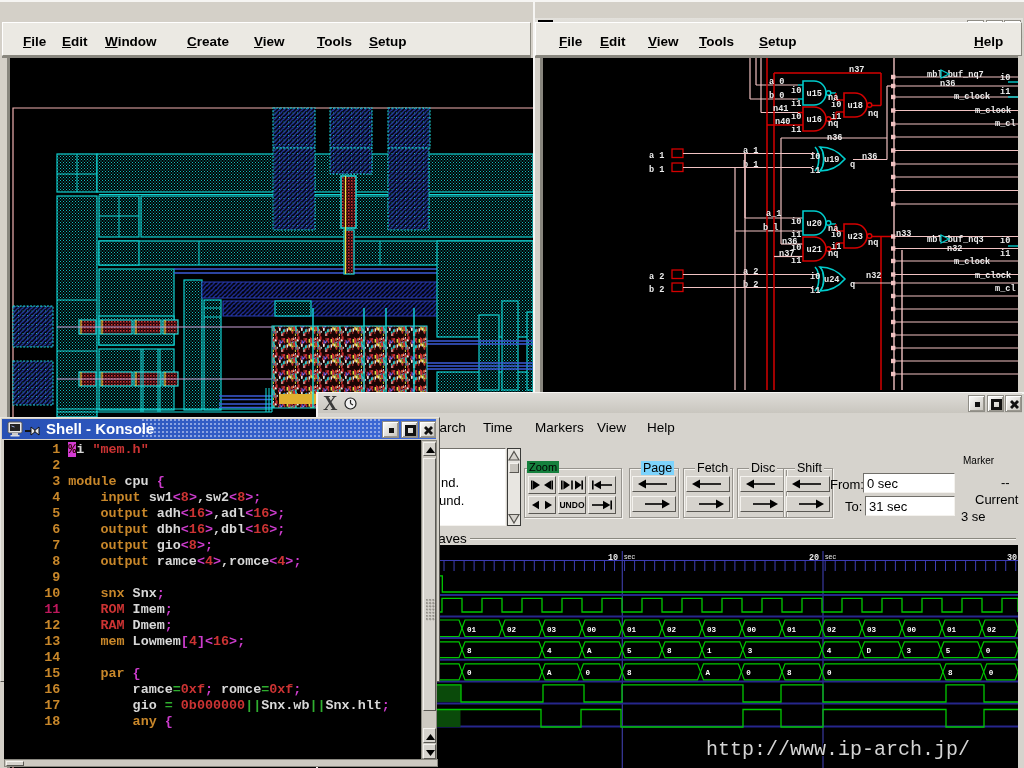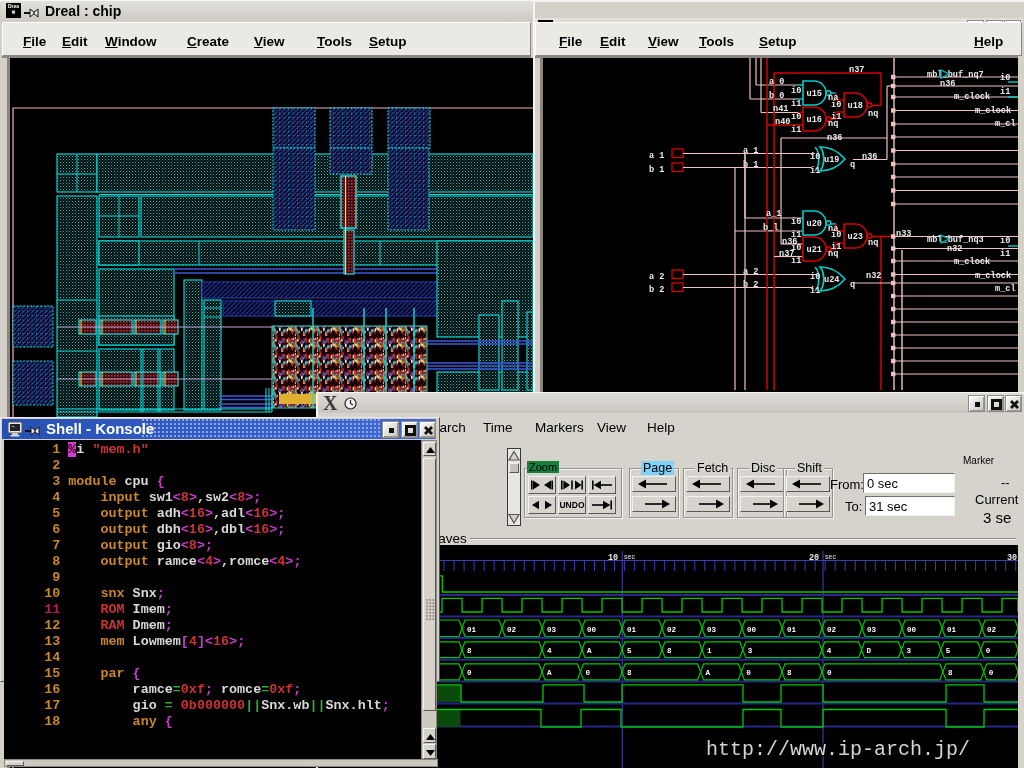--- a/index.html
+++ b/index.html
@@ -11,29 +11,20 @@
 .wlab2{font-family:"Liberation Sans",sans-serif;font-size:7px;fill:#e8e8e8}
 .wval{font-family:"Liberation Mono",monospace;font-size:7.6px;font-weight:bold;fill:#fff}
 .url{font-family:"Liberation Mono",monospace;font-size:20px;fill:#d4d4d4;paint-order:stroke;stroke:#000;stroke-width:2px}
 .gbtn{position:absolute;background:#d6d3cd;border:1px solid;border-color:#f4f2ee #5a5853 #5a5853 #f4f2ee}
 .gframe{position:absolute;border:1px solid #96938d;box-shadow:inset 1px 1px 0 #f4f2ee, 1px 1px 0 #f4f2ee}
 .mono{font-family:"Liberation Mono",monospace}
 </style></head><body>
 
 <div class="win" style="left:0;top:0;width:533px;height:768px;background:#d4d0c8">
 <div style="position:absolute;left:0;top:0;width:533px;height:1.5px;background:#f6f5f3"></div>
-<div style="position:absolute;left:1px;top:1px;width:532px;height:20px;background:linear-gradient(#e3e1dc,#cecbc4)">
-      <div style="position:absolute;left:5px;top:2px;width:15px;height:15px;background:#000;color:#fff;font-size:5px;text-align:center;line-height:6px;font-weight:bold">Drea<br>♕</div>
-      <svg style="position:absolute;left:23px;top:7px" width="16" height="10">
-        <line x1="0" y1="5" x2="6" y2="5" stroke="#111" stroke-width="2"></line>
-        <path d="M6,1 L10,4.2 L10,5.8 L6,9 Z" fill="#e8e8e8" stroke="#111" stroke-width="1"></path>
-        <path d="M14,1 L10,4.2 L10,5.8 L14,9 Z" fill="#e8e8e8" stroke="#111" stroke-width="1"></path>
-      </svg>
-      <div style="position:absolute;left:44px;top:2px;font-size:14px;font-weight:bold;color:#000">Dreal : chip</div>
-    </div>
 <div style="position:absolute;left:2px;top:22px;width:529px;height:34px;background:#ebe9e3;border:1px solid;border-color:#fff #8a887f #8a887f #fff">
 <div style="position:absolute;left:20px;top:11px;font-weight:bold;font-size:13.5px;color:#000;white-space:pre"><span style="text-decoration:underline">F</span>ile</div>
       <div style="position:absolute;left:59px;top:11px;font-weight:bold;font-size:13.5px;color:#000;white-space:pre"><span style="text-decoration:underline">E</span>dit</div>
       <div style="position:absolute;left:102px;top:11px;font-weight:bold;font-size:13.5px;color:#000;white-space:pre"><span style="text-decoration:underline">W</span>indow</div>
       <div style="position:absolute;left:184px;top:11px;font-weight:bold;font-size:13.5px;color:#000;white-space:pre"><span style="text-decoration:underline">C</span>reate</div>
       <div style="position:absolute;left:251px;top:11px;font-weight:bold;font-size:13.5px;color:#000;white-space:pre"><span style="text-decoration:underline">V</span>iew</div>
       <div style="position:absolute;left:314px;top:11px;font-weight:bold;font-size:13.5px;color:#000;white-space:pre"><span style="text-decoration:underline">T</span>ools</div>
       <div style="position:absolute;left:366px;top:11px;font-weight:bold;font-size:13.5px;color:#000;white-space:pre"><span style="text-decoration:underline">S</span>etup</div>
 </div>
 <div style="position:absolute;left:2px;top:56px;width:529px;height:712px;background:#d4d0c8"></div>
@@ -480,20 +471,24 @@
         </svg>
       </div>
     </div>
 <div style="position:absolute;left:2px;top:21px;width:704px;height:24px;background:#d6d3cd">
 <div style="position:absolute;left:105px;top:7px;font-size:13.5px;color:#000">Search</div>
 <div style="position:absolute;left:165px;top:7px;font-size:13.5px;color:#000">Time</div>
 <div style="position:absolute;left:217px;top:7px;font-size:13.5px;color:#000">Markers</div>
 <div style="position:absolute;left:279px;top:7px;font-size:13.5px;color:#000">View</div>
 <div style="position:absolute;left:329px;top:7px;font-size:13.5px;color:#000">Help</div>
 </div>
+<div style="position:absolute;left:112px;top:56px;width:78px;height:78px;background:#fff;border:1px solid;border-color:#716f6a #f4f2ee #f4f2ee #716f6a">
+      <div style="position:absolute;left:12px;top:26px;font-size:13px">nd.</div>
+      <div style="position:absolute;left:10px;top:44px;font-size:13px">und.</div>
+    </div>
 <div style="position:absolute;left:191px;top:56px;width:14px;height:78px;background:#e8e6e1;border:1px solid #3a3a38">
       <svg width="12" height="12" style="position:absolute;left:0;top:1px">
         <path d="M6,1.5 L11,10 L1,10 Z" fill="#d6d3cd" stroke="#55534e" stroke-width="1.2"></path>
       </svg>
       <div style="position:absolute;left:1px;top:14px;width:10px;height:10px;background:#c6c3bc;border:1px solid;border-color:#f4f2ee #5a5853 #5a5853 #f4f2ee"></div>
       <svg width="12" height="12" style="position:absolute;left:0;top:64px">
         <path d="M6,10 L11,1.5 L1,1.5 Z" fill="#d6d3cd" stroke="#55534e" stroke-width="1.2"></path>
       </svg>
     </div>
 <div class="gframe" style="left:208px;top:76px;width:98px;height:50px"></div>
@@ -594,21 +589,21 @@
         <path d="M28,1.5 L36,6.0 L28,10.5 Z" fill="#000"></path>
       </svg>
     </div>
 <div style="position:absolute;left:514px;top:85px;font-size:13px">From:</div>
 <div style="position:absolute;left:547px;top:81px;width:92px;height:20px;background:#fff;border:1px solid;border-color:#716f6a #f4f2ee #f4f2ee #716f6a;font-size:13px;padding:2px 0 0 3px">0 sec</div>
 <div style="position:absolute;left:529px;top:107px;font-size:13px">To:</div>
 <div style="position:absolute;left:549px;top:104px;width:90px;height:20px;background:#fff;border:1px solid;border-color:#716f6a #f4f2ee #f4f2ee #716f6a;font-size:13px;padding:2px 0 0 3px">31 sec</div>
 <div style="position:absolute;left:647px;top:63px;font-size:10px">Marker</div>
 <div style="position:absolute;left:685px;top:83px;font-size:13px">--</div>
 <div style="position:absolute;left:659px;top:100px;font-size:13px">Current</div>
-<div style="position:absolute;left:667px;top:117px;font-size:15px">3 se</div>
+<div style="position:absolute;left:645px;top:117px;font-size:13px">3 se</div>
 <div style="position:absolute;left:110px;top:139px;font-size:13.5px">Waves</div>
 <div style="position:absolute;left:154px;top:146px;width:546px;height:2px;border-top:1px solid #8a8880;border-bottom:1px solid #f4f2ee"></div>
 <div style="position:absolute;left:2px;top:153px;width:700px;height:223px;background:#000"></div>
 </div>
 <svg width="590" height="217" viewBox="428 551 590 217" style="position:absolute;left:428px;top:551px">
     <rect x="428" y="551" width="590" height="217" fill="#000"></rect>
     <line x1="622.3" y1="551" x2="622.3" y2="768" stroke="#3a3aa0" stroke-width="1.2"></line>
     <line x1="823" y1="551" x2="823" y2="768" stroke="#3a3aa0" stroke-width="1.2"></line>
     <line x1="428" y1="560.5" x2="1018" y2="560.5" stroke="#3c3cb4" stroke-width="1"></line>
     <line x1="434" y1="560.5" x2="434" y2="571" stroke="#3c3cb4" stroke-width="1"></line>

